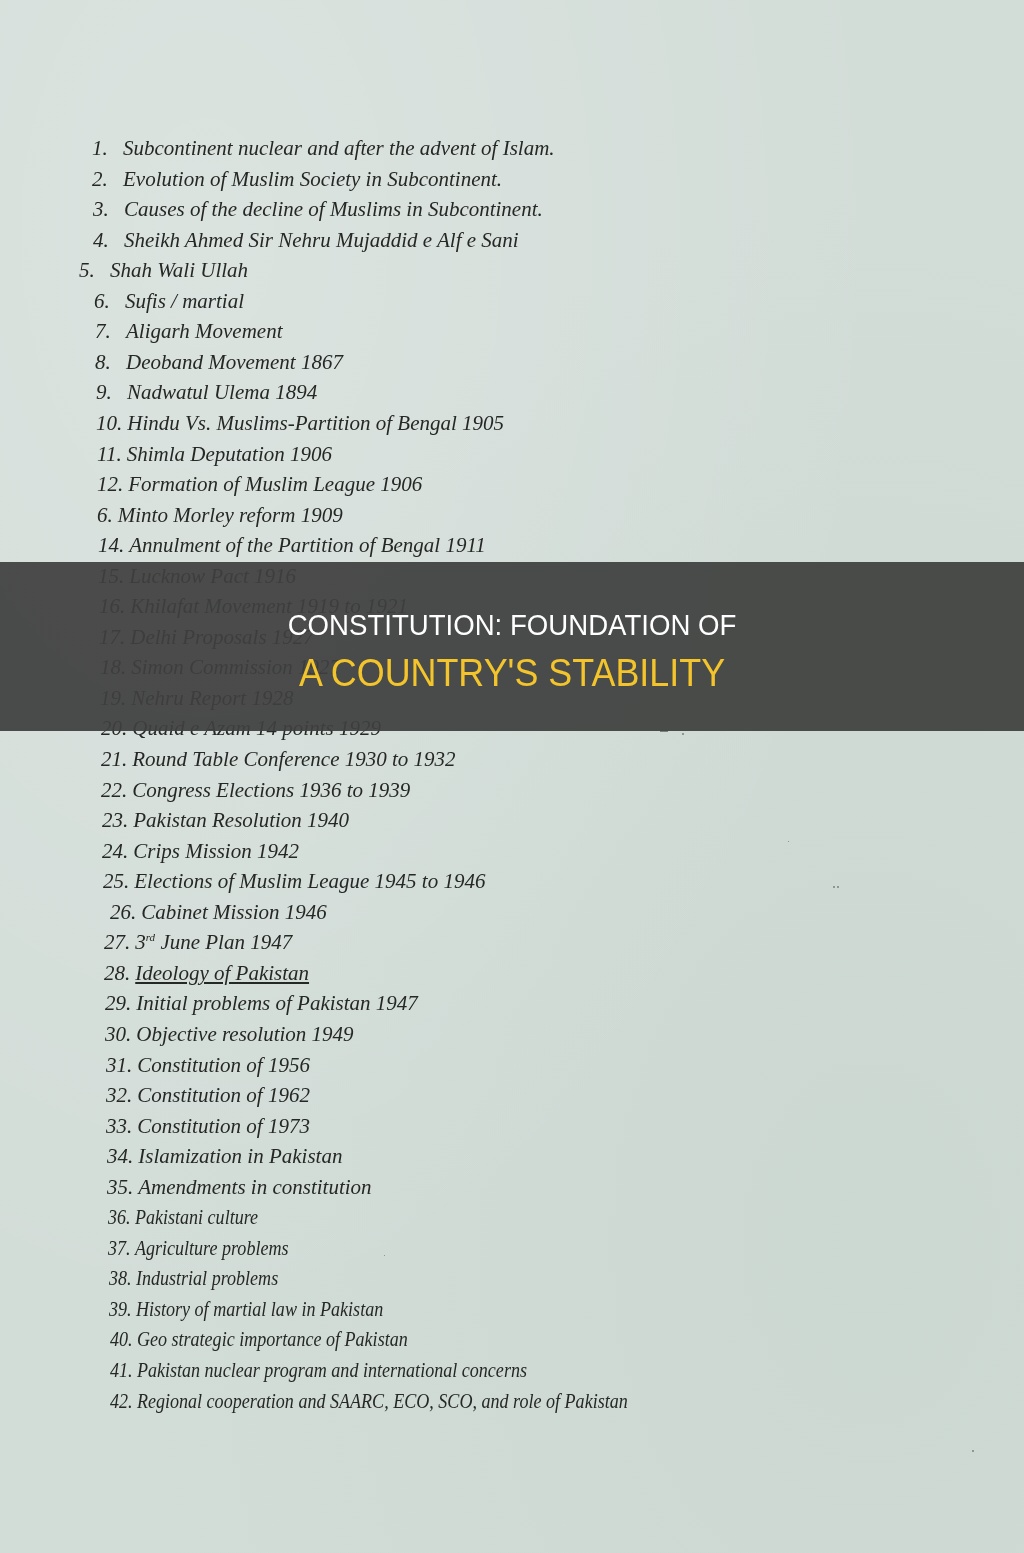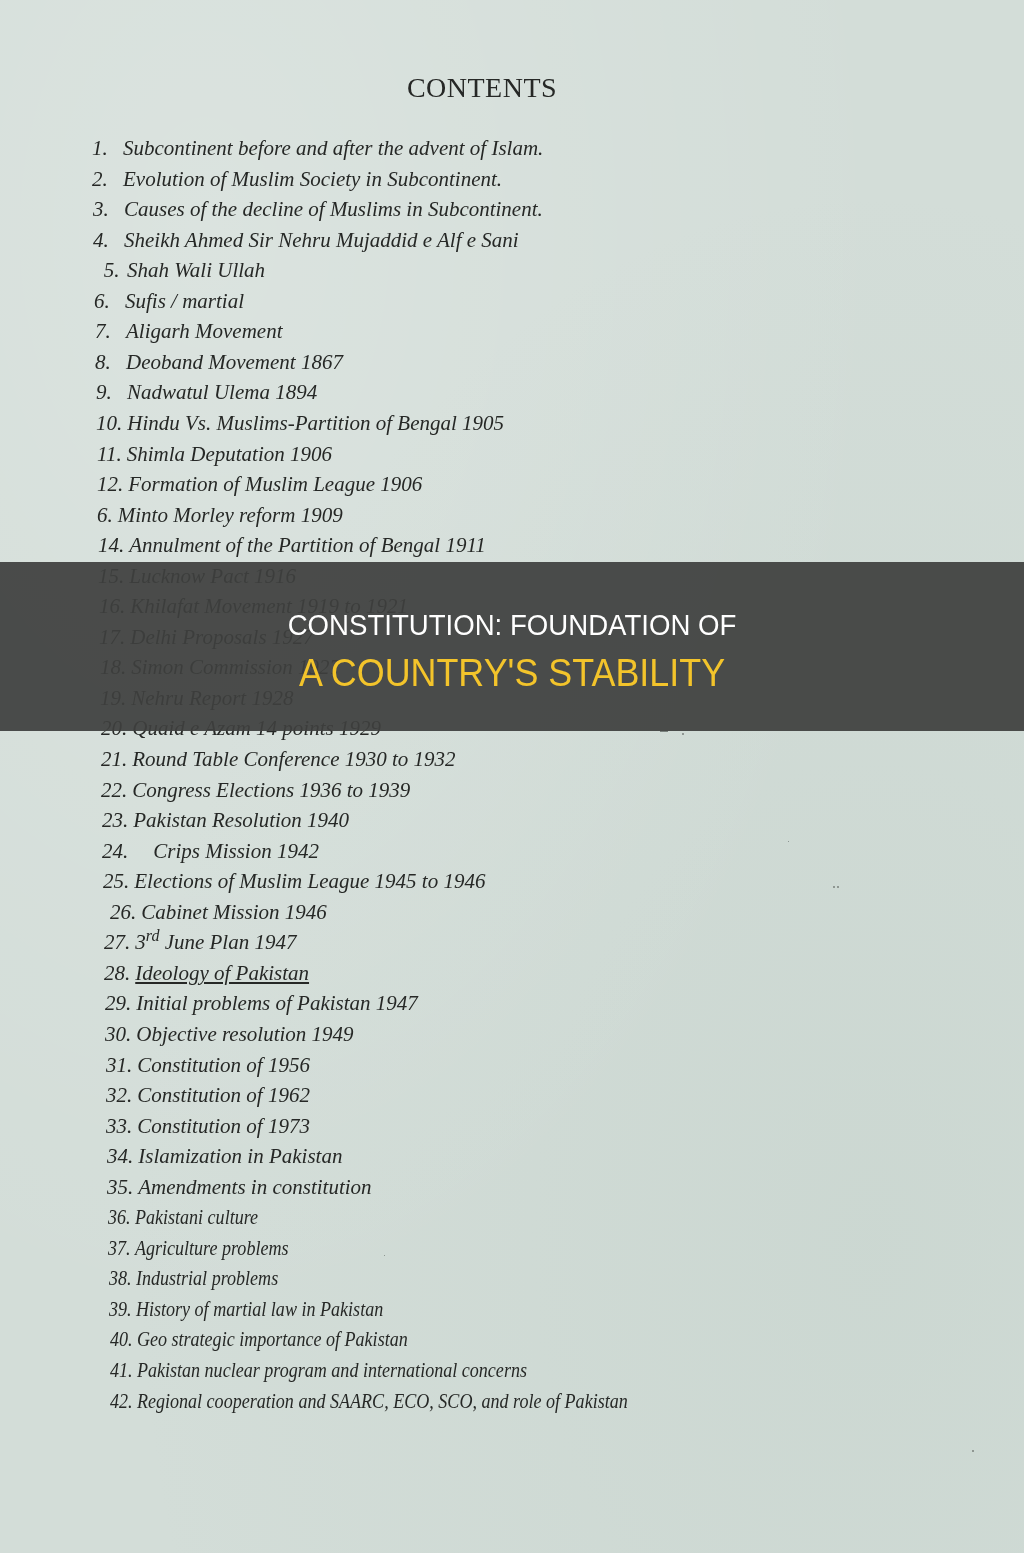--- a/index.html
+++ b/index.html
@@ -58,21 +58,21 @@
     .toc-item .num.pad {
       width: 31px;
     }
     .toc-item .num.tight {
       padding-right: 5px;
     }
     .toc-item.narrow {
       transform: scaleX(0.86);
     }
     .toc-item sup {
-      font-size: 16px;
+      font-size: 11px;
       vertical-align: 8px;
       line-height: 0;
     }
     .speck {
       position: absolute;
       width: 2px; height: 2px;
       border-radius: 50%;
       background: #7a817d;
     }
     .banner {
@@ -101,47 +101,46 @@
       top: 651px;
       font-size: 39px;
       color: #f3c42b;
       transform: scaleX(0.92);
     }
   </style>
 </head>
 <body>
 
 <div class="page">
-  <div class="heading">CONTENTS</div>
 
   <ul class="toc" id="toc">
-      <li class="toc-item" style="left: 92px; top: 136px;"><span class="num pad">1.</span><span style="white-space: pre;">Subcontinent before and after the advent of Islam.</span></li>
+      <li class="toc-item" style="left: 92px; top: 136px;"><span class="num pad">1.</span><span style="white-space: pre;">Subcontinent nuclear and after the advent of Islam.</span></li>
       <li class="toc-item" style="left: 92px; top: 167px;"><span class="num pad">2.</span><span style="white-space: pre;">Evolution of Muslim Society in Subcontinent.</span></li>
       <li class="toc-item" style="left: 93px; top: 197px;"><span class="num pad">3.</span><span style="white-space: pre;">Causes of the decline of Muslims in Subcontinent.</span></li>
       <li class="toc-item" style="left: 93px; top: 228px;"><span class="num pad">4.</span><span style="white-space: pre;">Sheikh Ahmed Sir Nehru Mujaddid e Alf e Sani</span></li>
-      <li class="toc-item" style="left: 96px; top: 258px; text-align: center;"><span class="num pad">5.</span><span style="white-space: pre;">Shah Wali Ullah</span></li>
+      <li class="toc-item" style="left: 79px; top: 258px;"><span class="num pad">5.</span><span style="white-space: pre;">Shah Wali Ullah</span></li>
       <li class="toc-item" style="left: 94px; top: 289px;"><span class="num pad">6.</span><span style="white-space: pre;">Sufis / martial</span></li>
       <li class="toc-item" style="left: 95px; top: 319px;"><span class="num pad">7.</span><span style="white-space: pre;">Aligarh Movement</span></li>
       <li class="toc-item" style="left: 95px; top: 350px;"><span class="num pad">8.</span><span style="white-space: pre;">Deoband Movement 1867</span></li>
       <li class="toc-item" style="left: 96px; top: 380px;"><span class="num pad">9.</span><span style="white-space: pre;">Nadwatul Ulema 1894</span></li>
       <li class="toc-item" style="left: 96px; top: 411px;"><span class="num tight">10.</span><span style="white-space: pre;">Hindu Vs. Muslims-Partition of Bengal 1905</span></li>
       <li class="toc-item" style="left: 97px; top: 442px;"><span class="num tight">11.</span><span style="white-space: pre;">Shimla Deputation 1906</span></li>
       <li class="toc-item" style="left: 97px; top: 472px;"><span class="num tight">12.</span><span style="white-space: pre;">Formation of Muslim League 1906</span></li>
       <li class="toc-item" style="left: 97px; top: 503px;"><span class="num tight">6.</span><span style="white-space: pre;">Minto Morley reform 1909</span></li>
       <li class="toc-item" style="left: 98px; top: 533px;"><span class="num tight">14.</span><span style="white-space: pre;">Annulment of the Partition of Bengal 1911</span></li>
       <li class="toc-item" style="left: 98px; top: 564px;"><span class="num tight">15.</span><span style="white-space: pre;">Lucknow Pact 1916</span></li>
       <li class="toc-item" style="left: 99px; top: 594px;"><span class="num tight">16.</span><span style="white-space: pre;">Khilafat Movement 1919 to 1921</span></li>
       <li class="toc-item" style="left: 99px; top: 625px;"><span class="num tight">17.</span><span style="white-space: pre;">Delhi Proposals 1927</span></li>
       <li class="toc-item" style="left: 100px; top: 655px;"><span class="num tight">18.</span><span style="white-space: pre;">Simon Commission 1927</span></li>
       <li class="toc-item" style="left: 100px; top: 686px;"><span class="num tight">19.</span><span style="white-space: pre;">Nehru Report 1928</span></li>
       <li class="toc-item" style="left: 101px; top: 716px;"><span class="num tight">20.</span><span style="white-space: pre;">Quaid e Azam 14 points 1929</span></li>
       <li class="toc-item" style="left: 101px; top: 747px;"><span class="num tight">21.</span><span style="white-space: pre;">Round Table Conference 1930 to 1932</span></li>
       <li class="toc-item" style="left: 101px; top: 778px;"><span class="num tight">22.</span><span style="white-space: pre;">Congress Elections 1936 to 1939</span></li>
       <li class="toc-item" style="left: 102px; top: 808px;"><span class="num tight">23.</span><span style="white-space: pre;">Pakistan Resolution 1940</span></li>
-      <li class="toc-item" style="left: 102px; top: 839px;"><span class="num tight">24.</span><span style="white-space: pre; margin-left: 20px;">Crips Mission 1942</span></li>
+      <li class="toc-item" style="left: 102px; top: 839px;"><span class="num tight">24.</span><span style="white-space: pre;">Crips Mission 1942</span></li>
       <li class="toc-item" style="left: 103px; top: 869px;"><span class="num tight">25.</span><span style="white-space: pre;">Elections of Muslim League 1945 to 1946</span></li>
       <li class="toc-item" style="left: 110px; top: 900px;"><span class="num tight">26.</span><span style="white-space: pre;">Cabinet Mission 1946</span></li>
       <li class="toc-item" style="left: 104px; top: 930px;"><span class="num tight">27.</span><span>3</span><sup>rd</sup><span style="white-space: pre;"> June Plan 1947</span></li>
       <li class="toc-item" style="left: 104px; top: 961px; text-decoration: underline;"><span class="num tight">28.</span><span style="white-space: pre;">Ideology of Pakistan</span></li>
       <li class="toc-item" style="left: 105px; top: 991px;"><span class="num tight">29.</span><span style="white-space: pre;">Initial problems of Pakistan 1947</span></li>
       <li class="toc-item" style="left: 105px; top: 1022px;"><span class="num tight">30.</span><span style="white-space: pre;">Objective resolution 1949</span></li>
       <li class="toc-item" style="left: 106px; top: 1053px;"><span class="num tight">31.</span><span style="white-space: pre;">Constitution of 1956</span></li>
       <li class="toc-item" style="left: 106px; top: 1083px;"><span class="num tight">32.</span><span style="white-space: pre;">Constitution of 1962</span></li>
       <li class="toc-item" style="left: 106px; top: 1114px;"><span class="num tight">33.</span><span style="white-space: pre;">Constitution of 1973</span></li>
       <li class="toc-item" style="left: 107px; top: 1144px; text-align: center;"><span class="num tight">34.</span><span style="white-space: pre;">Islamization in Pakistan</span></li>

